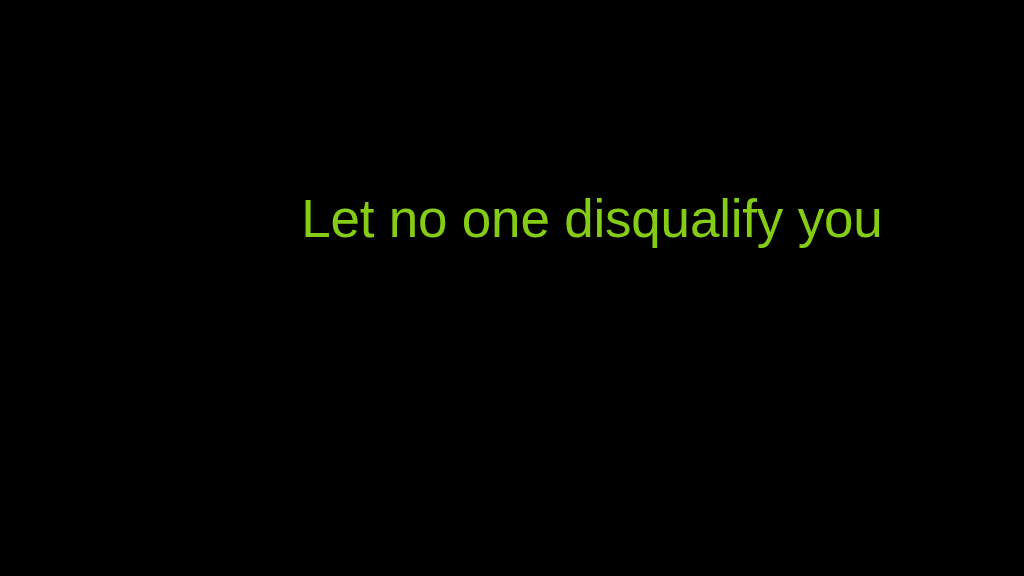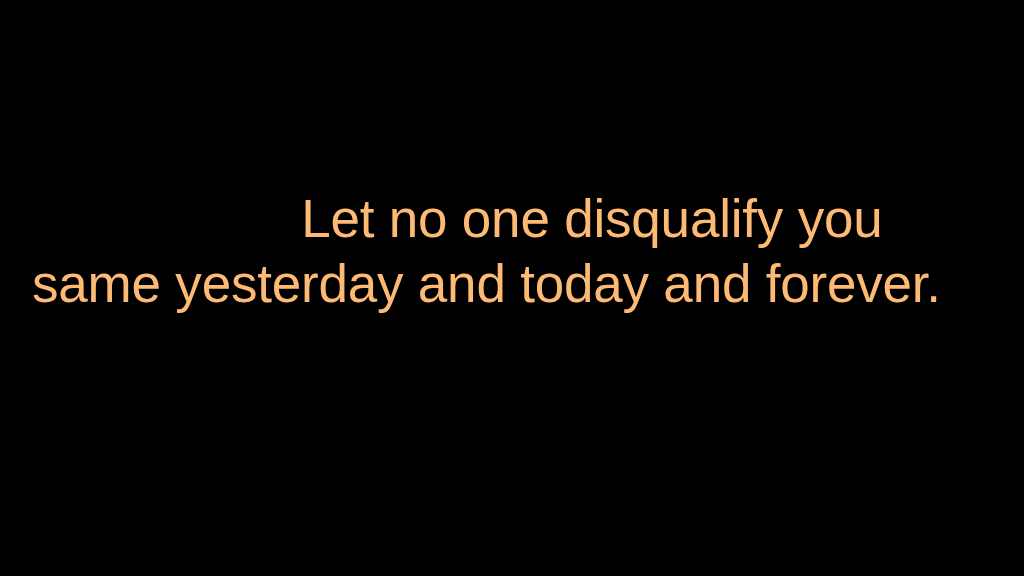--- a/index.html
+++ b/index.html
@@ -26,21 +26,21 @@
   #caption-block {
     position: absolute;
     left: 0;
     top: 186px;
     width: 1024px;
     padding: 0 0 0 32px;
     box-sizing: border-box;
   }
 
   .caption-line {
-    color: #fdba74;
+    color: #84cc16;
     font-family: "Liberation Sans", "DejaVu Sans", sans-serif;
     font-size: 53px;
     line-height: 65px;
     font-weight: 400;
     letter-spacing: -0.2px;
     white-space: pre;
     text-align: left;
     margin: 0;
     -webkit-font-smoothing: antialiased;
   }
@@ -53,17 +53,16 @@
 </head>
 <body>
 
 <div id="slide">
 
   <div id="caption-block">
 
     <div class="caption-line indent-1">      Let no one disqualify you</div>
 
 
-    <div class="caption-line">same yesterday and today and forever.</div>
 
   </div>
 
 </div>
 
 </body></html>

